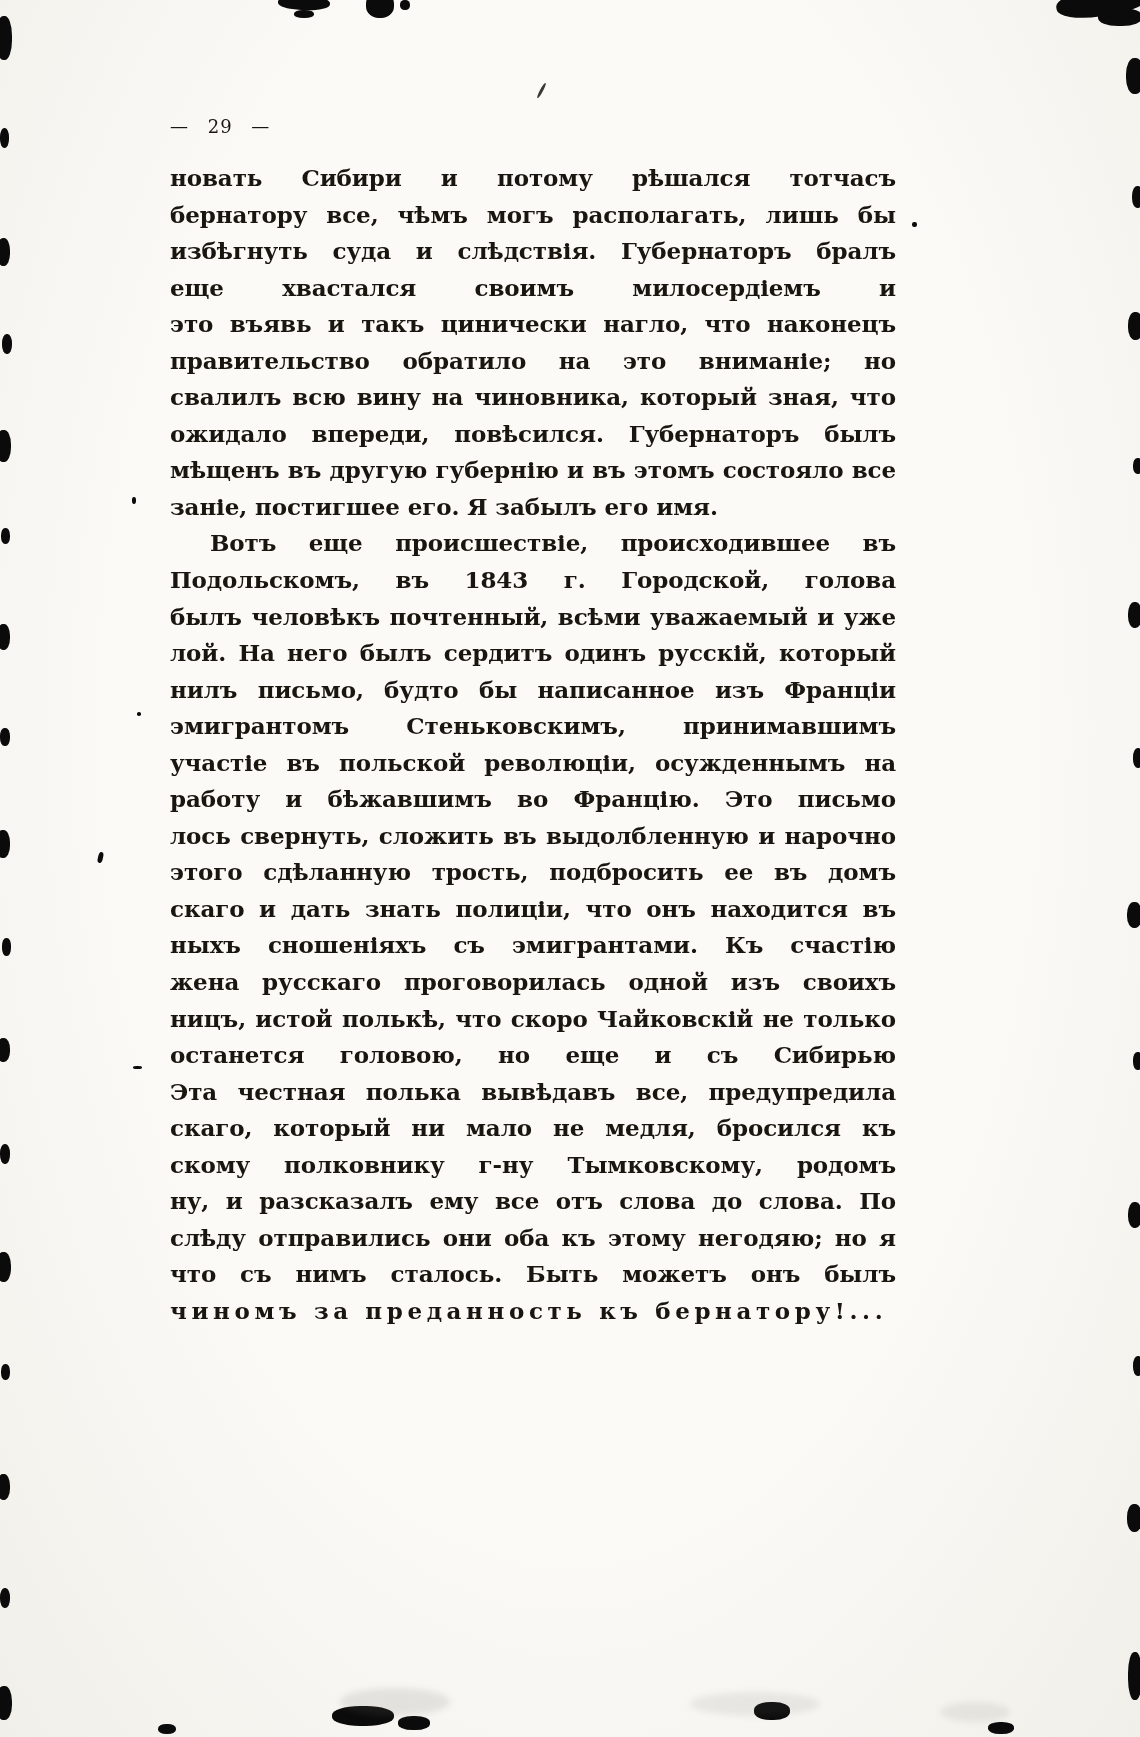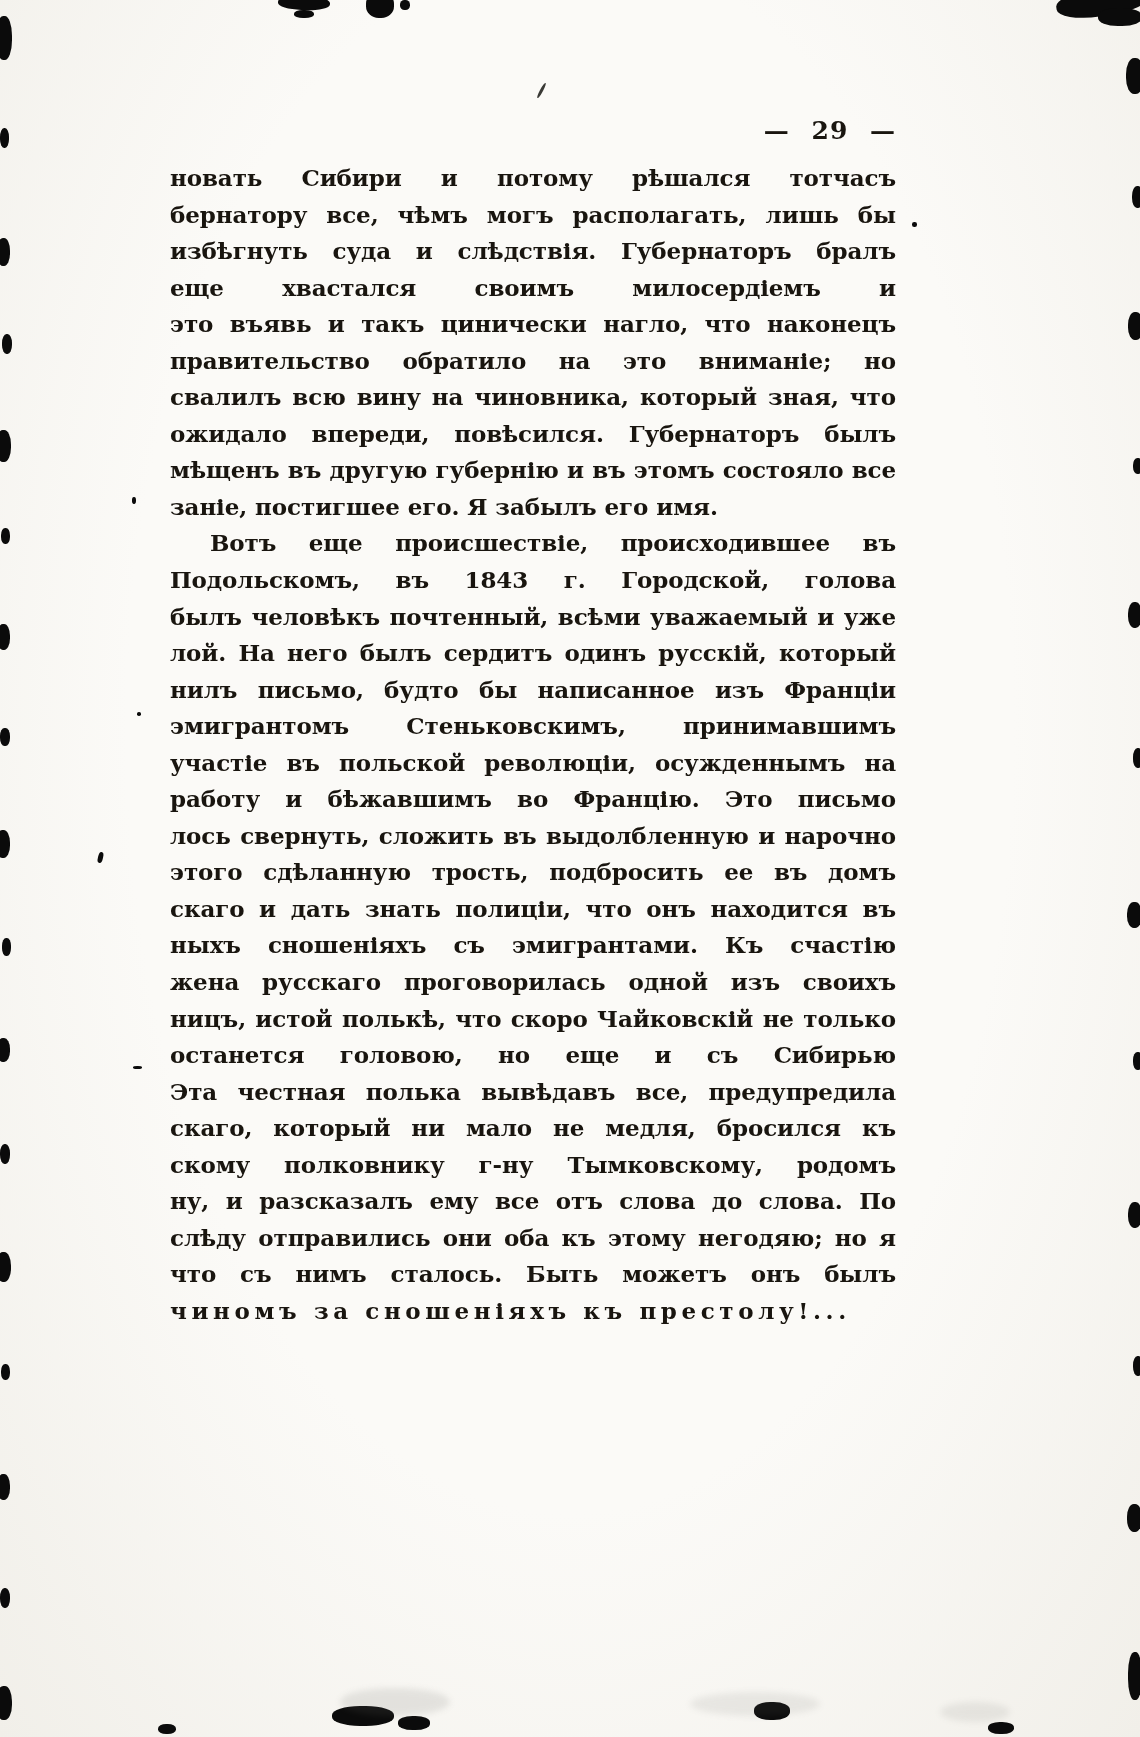--- a/index.html
+++ b/index.html
@@ -10,23 +10,23 @@
     height: 1737px;
     margin: 0 auto;
     background: radial-gradient(ellipse at 50% 42%, #fbfaf7 55%, #f1efe9 100%);
     overflow: hidden;
     font-family: "DejaVu Serif", serif;
     color: #19150f;
   }
   .pagenum {
     position: absolute;
     top: 116px; left: 170px; width: 726px;
-    text-align: right;
-    font-size: 25px;
-    font-weight: bold;
+    text-align: left;
+    font-size: 18px;
+    font-weight: normal;
     word-spacing: 12px;
     letter-spacing: 1px;
   }
   .text-block {
     position: absolute;
     top: 160px; left: 170px; width: 726px;
   }
   .line {
     font-size: 23px;
     font-weight: bold;
@@ -84,21 +84,21 @@
     <div class="line">ныхъ сношеніяхъ съ эмигрантами. Къ счастію Чайковскаго,</div>
     <div class="line">жена русскаго проговорилась одной изъ своихъ пріятель-</div>
     <div class="line">ницъ, истой полькѣ, что скоро Чайковскій не только не</div>
     <div class="line">останется головою, но еще и съ Сибирью познакомится.</div>
     <div class="line">Эта честная полька вывѣдавъ все, предупредила Чайков-</div>
     <div class="line">скаго, который ни мало не медля, бросился къ жандарм-</div>
     <div class="line">скому полковнику г-ну Тымковскому, родомъ малороссіяни-</div>
     <div class="line">ну, и разсказалъ ему все отъ слова до слова. По горячему</div>
     <div class="line">слѣду отправились они оба къ этому негодяю; но я не знаю</div>
     <div class="line">что съ нимъ сталось. Быть можетъ онъ былъ пожалованъ</div>
-    <div class="line spaced end">чиномъ за сношеніяхъ къ престолу!...</div>
+    <div class="line spaced end">чиномъ за преданность къ бернатору!...</div>
   </div>
 
   <div class="spot" style="left:278px;top:-4px;width:52px;height:14px;transform:rotate(2deg);"></div>
   <div class="spot" style="left:294px;top:10px;width:20px;height:8px;"></div>
   <div class="spot" style="left:366px;top:-8px;width:28px;height:26px;"></div>
   <div class="spot" style="left:400px;top:0px;width:10px;height:10px;"></div>
   <div class="spot" style="left:1056px;top:-12px;width:92px;height:28px;transform:rotate(-8deg);"></div>
   <div class="spot" style="left:1098px;top:8px;width:44px;height:18px;"></div>
 
   <div class="spot" style="left:-4px;top:16px;width:16px;height:44px;"></div>

